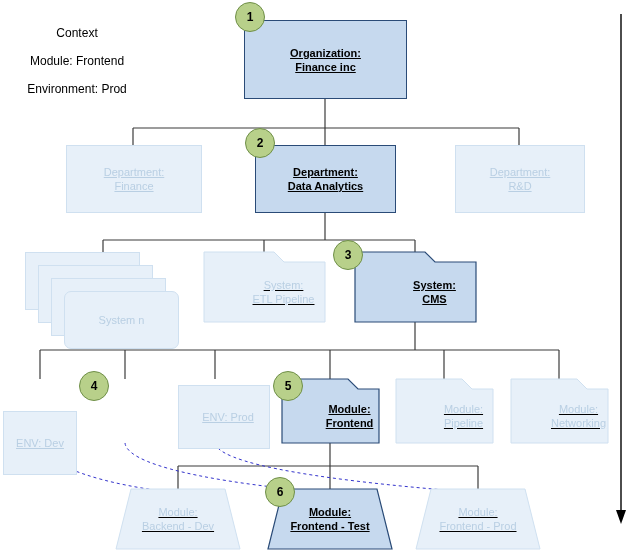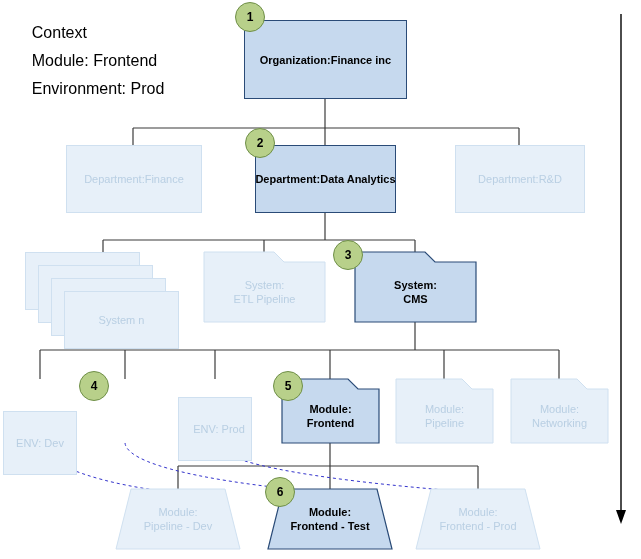--- a/index.html
+++ b/index.html
@@ -21,36 +21,38 @@
     position: absolute;
     left: 0;
     top: 0;
     width: 641px;
     height: 559px;
   }
   .context-block {
     position: absolute;
     left: 14px;
     top: 12px;
-    font-size: 16px;
+    font-size: 12px;
     line-height: 14px;
     color: #000000;
     white-space: pre;
+    text-align: center;
   }
   .node {
     position: absolute;
     box-sizing: border-box;
     display: flex;
-    flex-direction: row;
+    flex-direction: column;
     align-items: center;
     justify-content: center;
     text-align: center;
     font-size: 11px;
     line-height: 14px;
     color: #000000;
+    text-decoration: underline;
   }
   .node .line {
     display: block;
     white-space: pre;
   }
   
   .node.active {
     background: #c6d9ee;
     border: 1px solid #2a4b77;
     color: #000000;
@@ -59,20 +61,21 @@
   
   .node.faded {
     background: #e7f0f9;
     border: 1px solid #cfe0f0;
     color: #b9cfe3;
   }
   
   .node.doc {
     border: none;
     background: transparent;
+    margin-left: 19px;
   }
   .node.doc .doc-text {
     position: relative;
     z-index: 1;
   }
   
   .node.trap {
     border: none;
     background: transparent;
   }
@@ -218,42 +221,42 @@
 
   <div class="stack-card" style="left:25px; top:252px; width:115px; height:58px;">
     <span>System A</span>
   </div>
   <div class="stack-card" style="left:38px; top:265px; width:115px; height:58px;">
     <span>System A</span>
   </div>
   <div class="stack-card" style="left:51px; top:278px; width:115px; height:58px;">
     <span>System A</span>
   </div>
-  <div class="stack-card" style="left:64px; top:291px; width:115px; height:58px;">
+  <div class="stack-card" style="left:64px; top:291px; width:115px; height:58px;border-radius:7px;">
     <span>System n</span>
   </div>
 
   <div class="node doc" style="left:204px; top:262px; width:121px; height:60px;">
     <div class="doc-text" style="color:#b9cfe3; text-align:center;">
       <span class="line">System:</span>
       <span class="line">ETL Pipeline</span>
     </div>
   </div>
 
   <div class="node doc" style="left:355px; top:262px; width:121px; height:60px;">
     <div class="doc-text" style="color:#000000; font-weight:bold; text-align:center;">
       <span class="line">System:</span>
       <span class="line">CMS</span>
     </div>
   </div>
 
   <div class="node faded" style="left:3px; top:379px; width:74px; height:64px;margin-top:32px;">
     <span class="line">ENV: Dev</span>
   </div>
-  <div class="node faded" style="left:178px; top:397px; width:74px; height:64px;padding-left:8px;">
+  <div class="node faded" style="left:178px; top:385px; width:92px; height:64px;padding-left:8px;">
     <span class="line">ENV: Prod</span>
   </div>
 
   <div class="node doc" style="left:282px; top:389px; width:97px; height:54px;">
     <div class="doc-text" style="color:#000000; font-weight:bold; text-align:center;">
       <span class="line">Module:</span>
       <span class="line">Frontend</span>
     </div>
   </div>
 
@@ -267,21 +270,21 @@
   <div class="node doc" style="left:511px; top:389px; width:97px; height:54px;">
     <div class="doc-text" style="color:#b9cfe3; text-align:center;">
       <span class="line">Module:</span>
       <span class="line">Networking</span>
     </div>
   </div>
 
   <div class="node trap" style="left:116px; top:489px; width:124px; height:60px;">
     <div class="trap-text" style="color:#b9cfe3; text-align:center;">
       <span class="line">Module:</span>
-      <span class="line">Pipeline - Dev</span>
+      <span class="line">Backend - Dev</span>
     </div>
   </div>
 
   <div class="node trap" style="left:268px; top:489px; width:124px; height:60px;">
     <div class="trap-text" style="color:#000000; font-weight:bold; text-align:center;">
       <span class="line">Module:</span>
       <span class="line">Frontend - Test</span>
     </div>
   </div>
 

